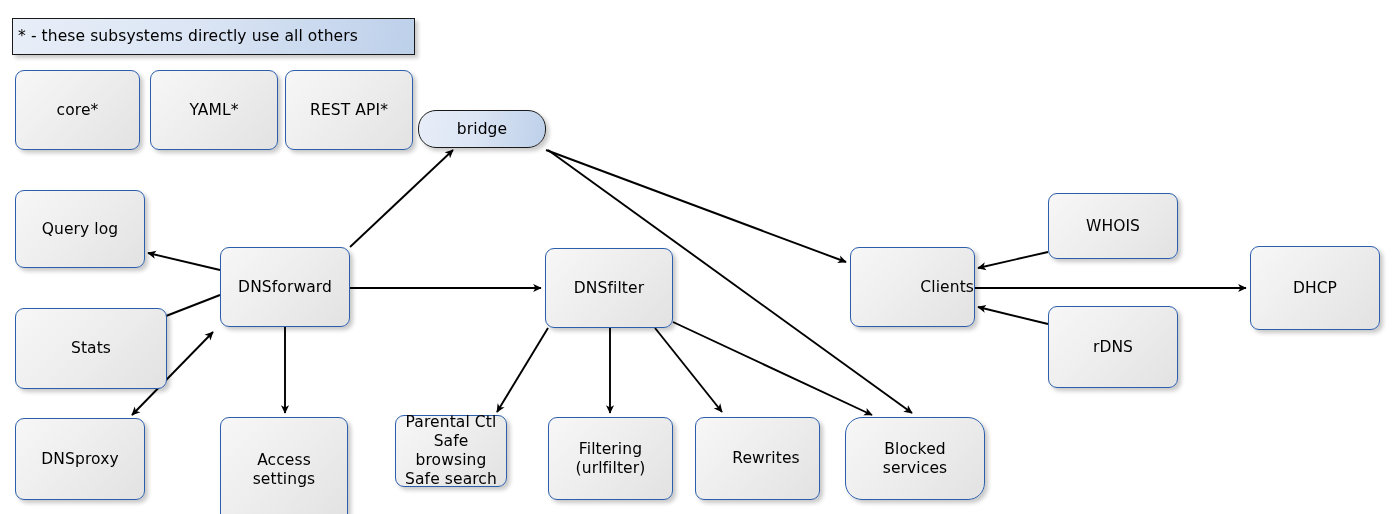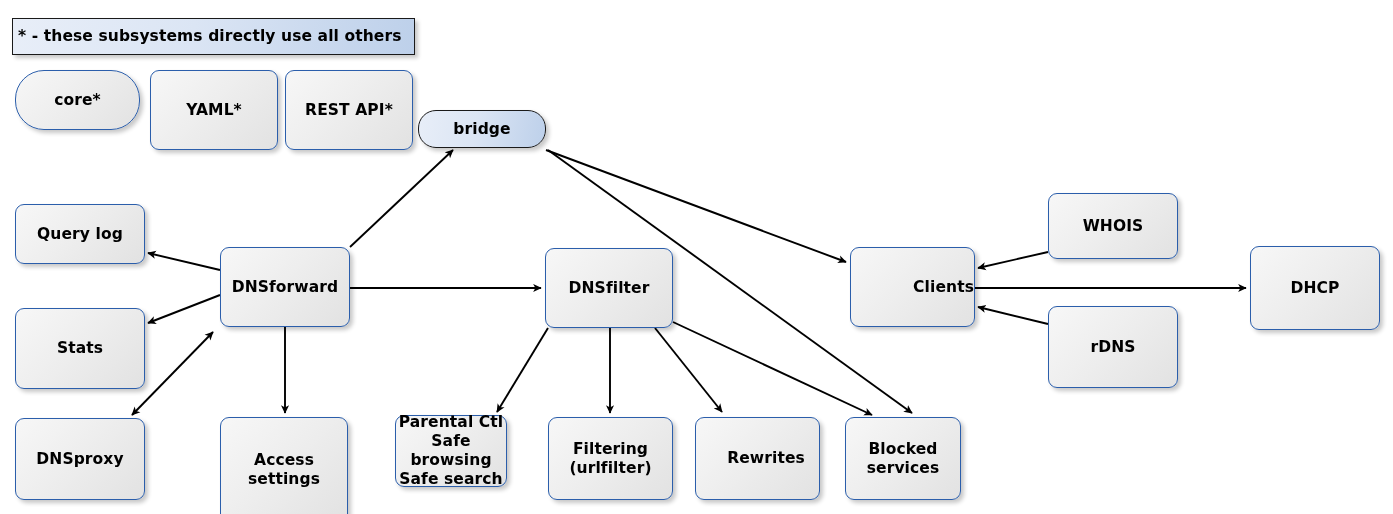--- a/index.html
+++ b/index.html
@@ -53,21 +53,20 @@
     box-shadow: 3px 3px 4px rgba(0,0,0,0.22);
   }
   .node.note.legend {
     justify-content: flex-start;
     padding-left: 5px;
     font-size: 15.5px;
   }
   .node .label {
     white-space: pre-line;
     display: block;
-    font-weight: bold;
   }
 </style>
 </head>
 <body>
 
 <div id="diagram">
 
   <svg id="edges" viewBox="0 0 1393 514" xmlns="http://www.w3.org/2000/svg">
     <defs>
       <marker id="arrowEnd" viewBox="0 0 12 12" refX="10.5" refY="6" markerWidth="9" markerHeight="9" orient="auto-start-reverse" markerUnits="userSpaceOnUse">
@@ -90,36 +89,36 @@
         <line x1="610" y1="328" x2="610" y2="413" marker-end="url(#arrowEnd)"></line>
         <line x1="655" y1="328" x2="722" y2="412" marker-end="url(#arrowEnd)"></line>
         <line x1="673" y1="322" x2="872" y2="415" marker-end="url(#arrowEnd)"></line>
         <line x1="1048" y1="252" x2="978" y2="268" marker-end="url(#arrowEnd)"></line>
         <line x1="1048" y1="324" x2="978" y2="307" marker-end="url(#arrowEnd)"></line>
         <line x1="975" y1="288" x2="1246" y2="288" marker-end="url(#arrowEnd)"></line>
       </g>
   </svg>
 
   <div id="node-layer">
-      <div class="node comp" style="left: 15px; top: 70px; width: 125px; height: 60px; border-radius: 29px;">
+      <div class="node comp" style="left: 15px; top: 70px; width: 125px; height: 80px;">
         <span class="label">core*</span>
       </div>
       <div class="node comp" style="left: 150px; top: 70px; width: 128px; height: 80px;">
         <span class="label">YAML*</span>
       </div>
       <div class="node comp" style="left: 285px; top: 70px; width: 128px; height: 80px;">
         <span class="label">REST API*</span>
       </div>
       <div class="node note" style="left: 418px; top: 110px; width: 128px; height: 38px; border-radius: 18px;">
         <span class="label">bridge</span>
       </div>
-      <div class="node comp" style="left: 15px; top: 204px; width: 130px; height: 60px;">
+      <div class="node comp" style="left: 15px; top: 190px; width: 130px; height: 78px;">
         <span class="label">Query log</span>
       </div>
-      <div class="node comp" style="left: 15px; top: 308px; width: 130px; height: 81px;">
+      <div class="node comp" style="left: 15px; top: 308px; width: 152px; height: 81px;">
         <span class="label">Stats</span>
       </div>
       <div class="node comp" style="left: 15px; top: 418px; width: 130px; height: 82px;">
         <span class="label">DNSproxy</span>
       </div>
       <div class="node comp" style="left: 220px; top: 247px; width: 130px; height: 80px;">
         <span class="label">DNSforward</span>
       </div>
       <div class="node comp" style="left: 220px; top: 417px; width: 128px; height: 106px;">
         <span class="label">Access
@@ -133,21 +132,21 @@
       <div class="node comp" style="left: 545px; top: 248px; width: 128px; height: 80px; justify-content: center;">
         <span class="label">DNSfilter</span>
       </div>
       <div class="node comp" style="left: 548px; top: 417px; width: 125px; height: 83px;">
         <span class="label">Filtering
 (urlfilter)</span>
       </div>
       <div class="node comp" style="left: 695px; top: 417px; width: 125px; height: 83px; padding-left: 17px;">
         <span class="label">Rewrites</span>
       </div>
-      <div class="node comp" style="left: 845px; top: 417px; width: 116px; height: 83px;">
+      <div class="node comp" style="left: 845px; top: 417px; width: 140px; height: 83px; border-radius: 17px;">
         <span class="label">Blocked
 services</span>
       </div>
       <div class="node comp" style="left: 850px; top: 247px; width: 125px; height: 80px; justify-content: flex-end;">
         <span class="label">Clients</span>
       </div>
       <div class="node comp" style="left: 1048px; top: 193px; width: 130px; height: 66px;">
         <span class="label">WHOIS</span>
       </div>
       <div class="node comp" style="left: 1048px; top: 306px; width: 130px; height: 82px;">

